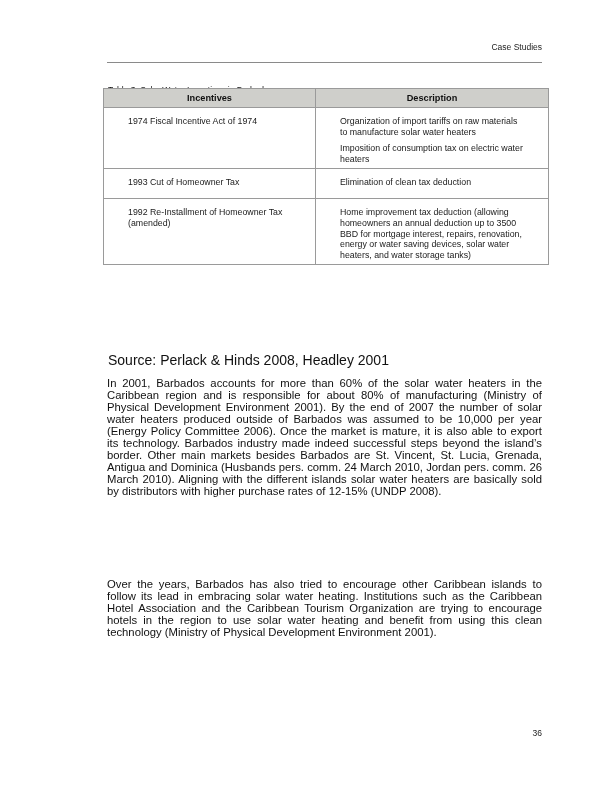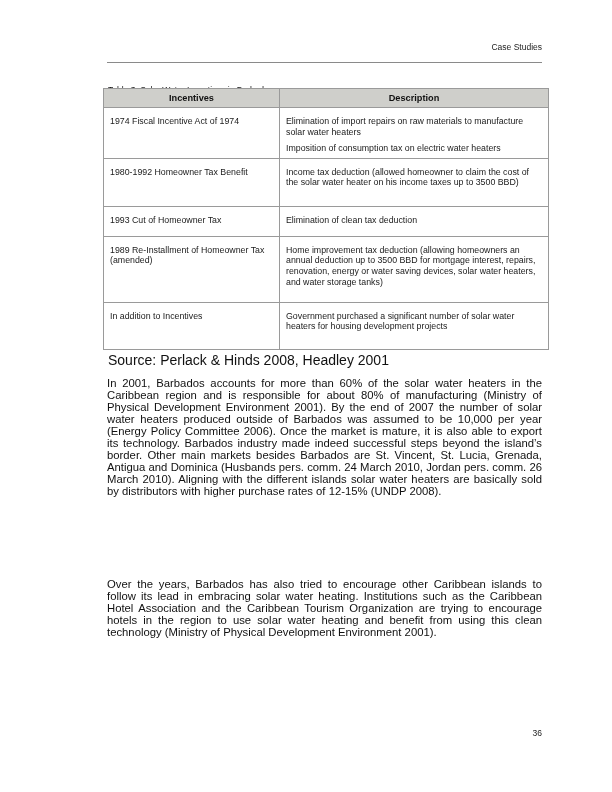--- a/index.html
+++ b/index.html
@@ -47,21 +47,21 @@
       width: 446px;
       border-collapse: collapse;
       font-size: 8.8px;
       line-height: 10.6px;
       color: #1a1a1a;
     }
     table.incentives th, table.incentives td {
       border: 1px solid #9a9a9a;
       vertical-align: top;
       text-align: left;
-      padding: 0 6px;
+      padding: 0 24px;
     }
     table.incentives th {
       background: #cfcfcb;
       font-weight: bold;
       text-align: center;
       height: 18px;
       vertical-align: middle;
       font-size: 9.2px;
       color: #111;
     }
@@ -118,46 +118,34 @@
   <thead>
     <tr>
       <th>Incentives</th>
       <th>Description</th>
     </tr>
   </thead>
   <tbody>
     <tr class="row-1">
       <td class="c1">1974 Fiscal Incentive Act of 1974</td>
       <td>
-        <span class="desc-line">Elimination of import repairs on raw materials to manufacture solar water heaters</span>
+        <span class="desc-line">Organization of import tariffs on raw materials to manufacture solar water heaters</span>
         <span class="desc-gap">Imposition of consumption tax on electric water heaters</span>
-      </td>
-    </tr>
-    <tr class="row-2">
-      <td class="c1">1980-1992 Homeowner Tax Benefit</td>
-      <td>
-        <span class="desc-line">Income tax deduction (allowed homeowner to claim the cost of the solar water heater on his income taxes up to 3500 BBD)</span>
       </td>
     </tr>
     <tr class="row-3">
       <td class="c1">1993 Cut of Homeowner Tax</td>
       <td>
         <span class="desc-line">Elimination of clean tax deduction</span>
       </td>
     </tr>
     <tr class="row-4">
-      <td class="c1">1989 Re-Installment of Homeowner Tax (amended)</td>
+      <td class="c1">1992 Re-Installment of Homeowner Tax (amended)</td>
       <td>
         <span class="desc-line">Home improvement tax deduction (allowing homeowners an annual deduction up to 3500 BBD for mortgage interest, repairs, renovation, energy or water saving devices, solar water heaters, and water storage tanks)</span>
-      </td>
-    </tr>
-    <tr class="row-5">
-      <td class="c1">In addition to Incentives</td>
-      <td>
-        <span class="desc-line">Government purchased a significant number of solar water heaters for housing development projects</span>
       </td>
     </tr>
   </tbody>
 </table>
 
 <div class="source">Source: Perlack &amp; Hinds 2008, Headley 2001</div>
 
 <p class="para para-1">In 2001, Barbados accounts for more than 60% of the solar water heaters in the Caribbean region and is responsible for about 80% of manufacturing (Ministry of Physical Development Environment 2001). By the end of 2007 the number of solar water heaters produced outside of Barbados was assumed to be 10,000 per year (Energy Policy Committee 2006). Once the market is mature, it is also able to export its technology. Barbados industry made indeed successful steps beyond the island’s border. Other main markets besides Barbados are St. Vincent, St. Lucia, Grenada, Antigua and Dominica (Husbands pers. comm. 24 March 2010, Jordan pers. comm. 26 March 2010). Aligning with the different islands solar water heaters are basically sold by distributors with higher purchase rates of 12-15% (UNDP 2008).</p>
 <p class="para para-2">Over the years, Barbados has also tried to encourage other Caribbean islands to follow its lead in embracing solar water heating. Institutions such as the Caribbean Hotel Association and the Caribbean Tourism Organization are trying to encourage hotels in the region to use solar water heating and benefit from using this clean technology (Ministry of Physical Development Environment 2001).</p>
 

